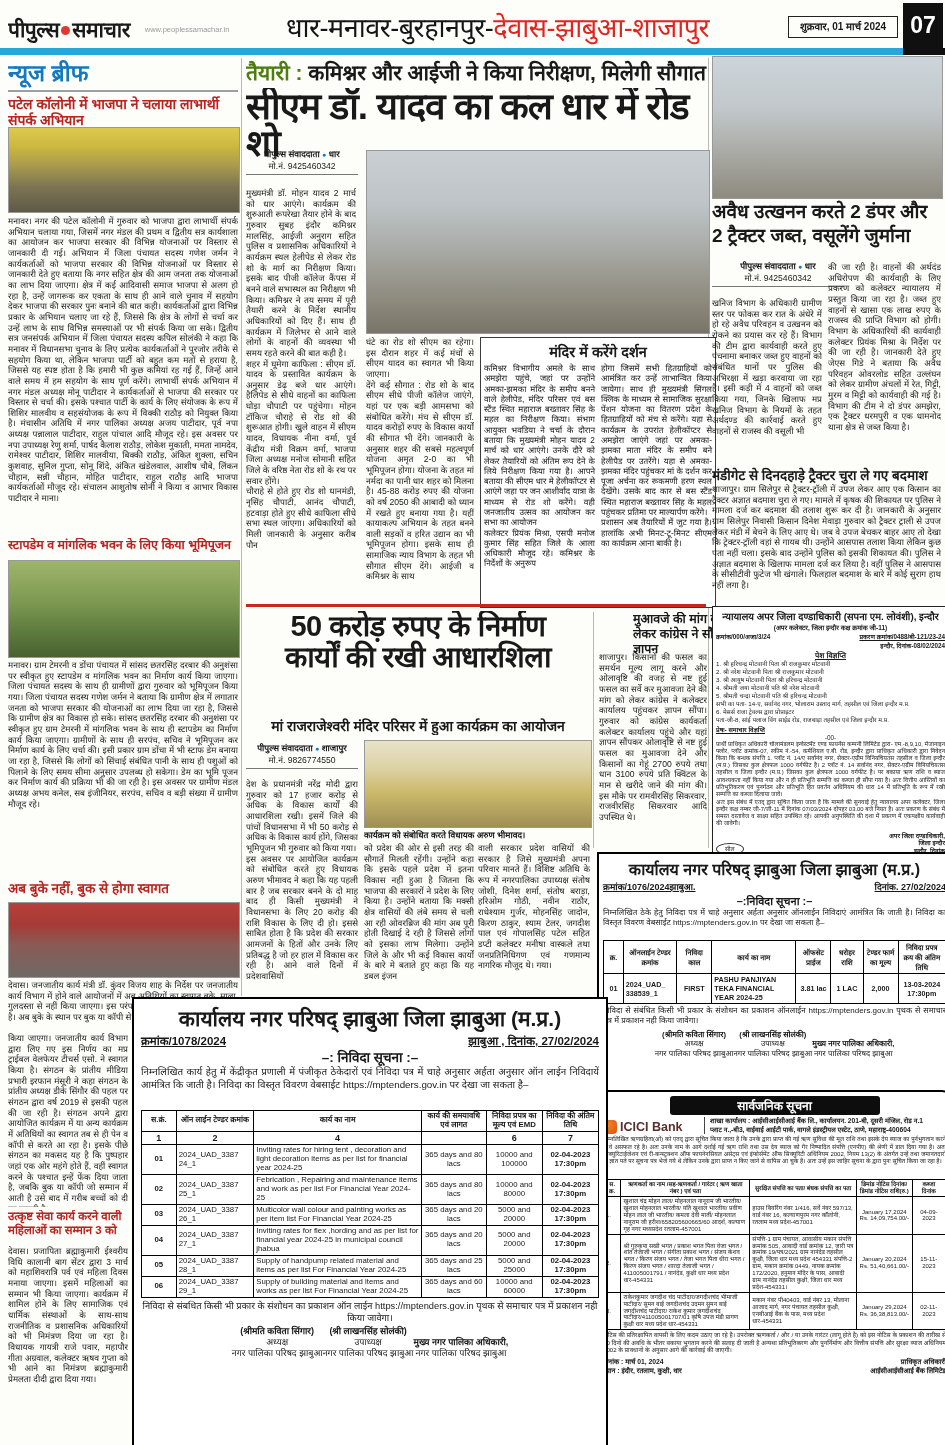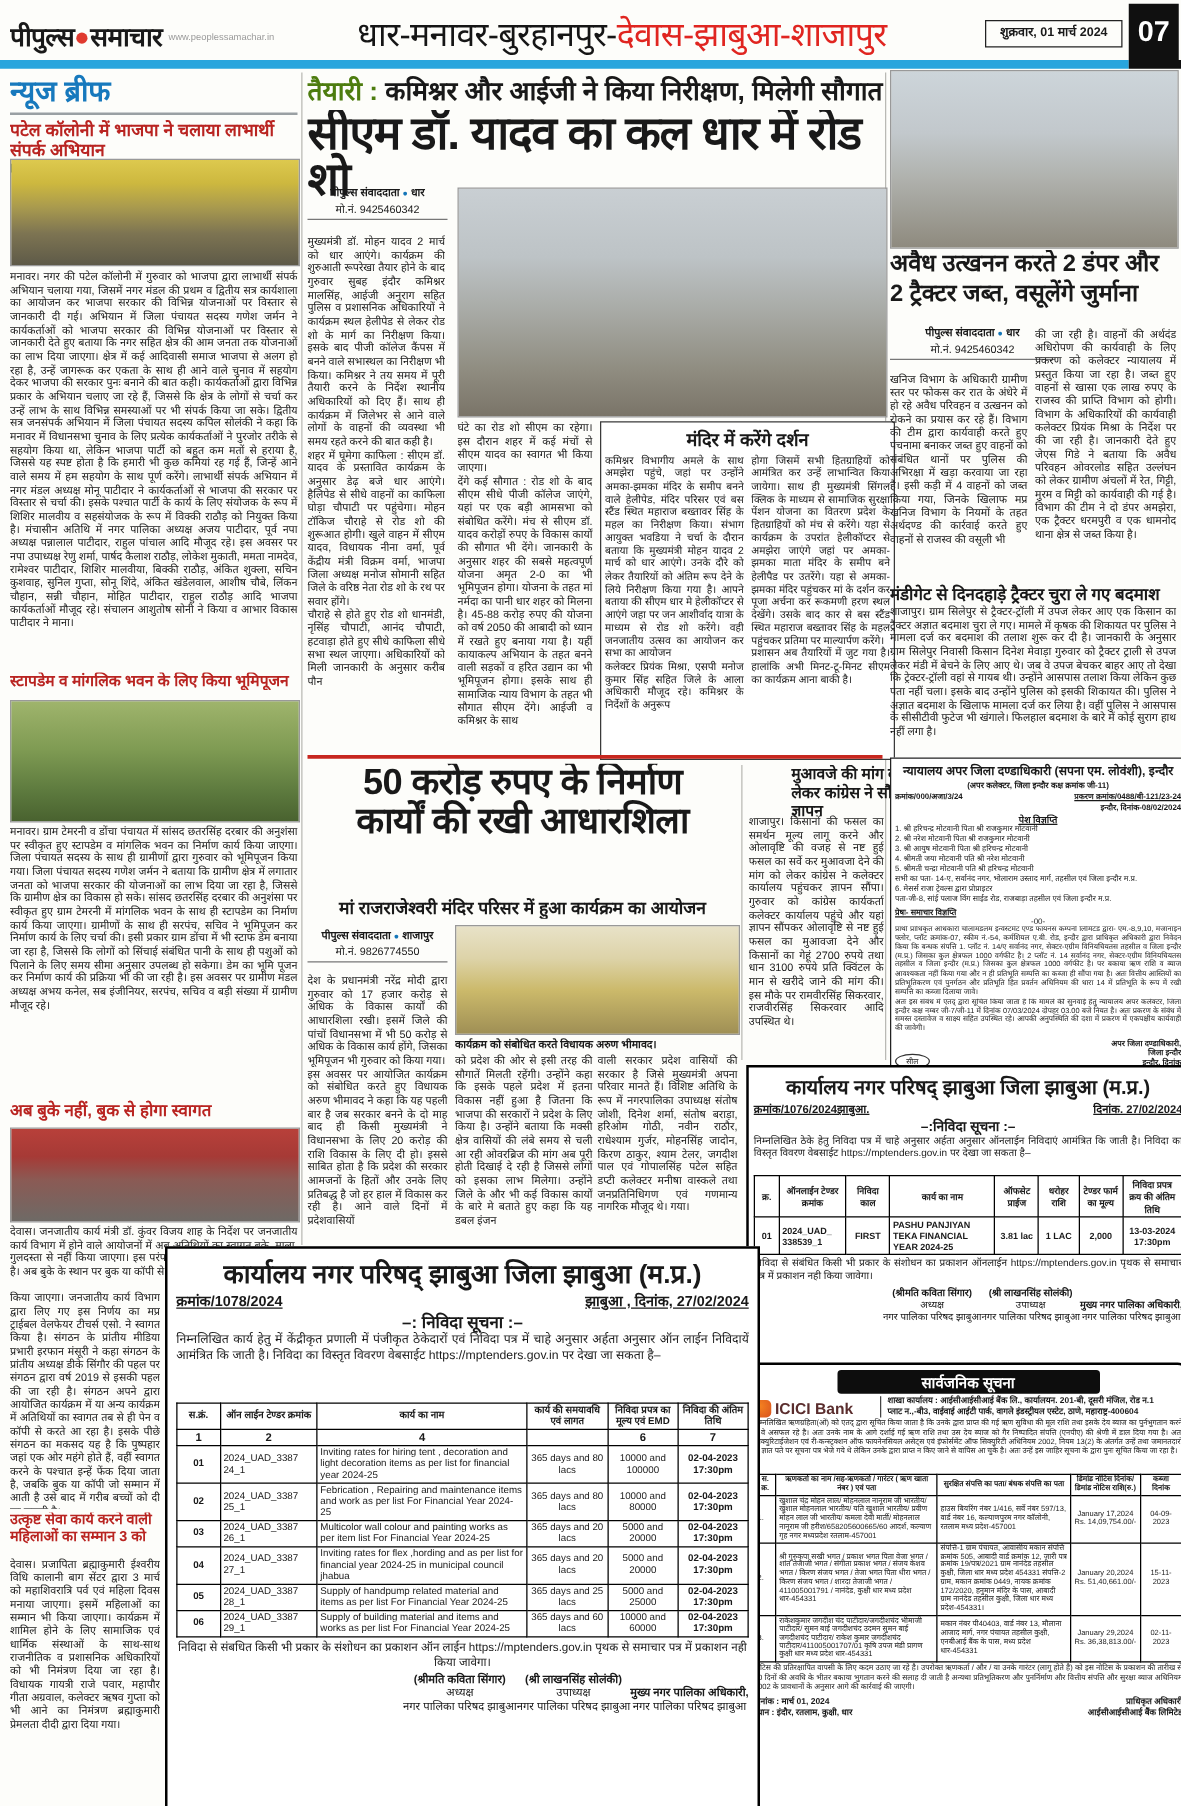--- a/index.html
+++ b/index.html
@@ -20,32 +20,32 @@
 .ph-stage{background:linear-gradient(180deg,#b8403a 0%,#a63a36 30%,#8b5a54 55%,#6e6a66 100%)}
 .ph-officials{background:linear-gradient(180deg,#c9cfd3 0%,#bdc3c6 30%,#a7a9a4 55%,#8f8c80 80%,#7a7468 100%)}
 .ph-trucks{background:linear-gradient(180deg,#cdd5da 0%,#c2c8cc 35%,#b0b2ae 60%,#8e8a7e 100%)}
 .ph-event{background:linear-gradient(180deg,#e8e2c8 0%,#ddd3a8 30%,#cbb96a 60%,#9f8f55 100%)}
 .vr{position:absolute;width:1px;background:#b9b9b4}
 .boxed{border:1px solid #3a3a3a;background:#fff}
 .tbox{border:2px solid #000;background:#fff}
 table{border-collapse:collapse;width:100%;table-layout:fixed}
 td,th{border:1px solid #000;padding:1px 2px;vertical-align:middle;overflow:hidden}
 .u{text-decoration:underline}
-.sig-row{display:flex;justify-content:flex-end;align-items:flex-end}
+.sig-row{display:flex;justify-content:center;align-items:flex-end}
 </style>
 </head>
 <body>
 
 <div id="page">
 
   <div class="abs" style="left:8px;top:12px;width:250px;height:34px;display:flex;align-items:center">
     <span style="font-size:21px;font-weight:800;letter-spacing:-0.5px">
       <span>पीपुल्स</span><span style="display:inline-block;width:9px;height:9px;border-radius:50%;background:#e03a2f;margin:0 2px 2px 2px;vertical-align:middle"></span><span>समाचार</span>
     </span>
-    <span style="font-size:7.5px;color:#9a9a9a;margin-left:5px">www.peoplessamachar.in</span>
+    <span style="font-size:7.5px;color:#9a9a9a;margin-left:15px">www.peoplessamachar.in</span>
   </div>
   <div class="abs c" style="left:255px;top:8px;width:485px;font-size:27px;font-weight:400;letter-spacing:-0.5px">
     <span style="color:#151515">धार-मनावर-बुरहानपुर-</span><span style="color:#e02520">देवास-झाबुआ-शाजापुर</span>
   </div>
   <div class="abs c" style="left:788px;top:16px;width:108px;height:20px;border:1.5px solid #222;font-size:10px;font-weight:bold;line-height:19px">शुक्रवार, 01 मार्च 2024</div>
   <div class="abs c" style="left:903px;top:3px;width:40px;height:45px;background:#101010;color:#fff;font-size:23px;font-weight:800;line-height:45px">07</div>
   <div class="abs" style="left:0;top:48px;width:903px;height:7px;background:#29a5dd"></div>
   <div class="abs" style="left:903px;top:48px;width:42px;height:7px;background:#101010"></div>
 
   <div class="vr" style="left:241px;top:58px;height:938px"></div>
@@ -265,21 +265,21 @@
   </div>
 
   <div class="abs tbox" style="left:132px;top:997px;width:458px;height:446px;padding:5px 7px;border-width:2.5px">
     <div class="c" style="font-size:21px;font-weight:700">कार्यालय नगर परिषद् झाबुआ जिला झाबुआ (म.प्र.)</div>
     <div style="display:flex;justify-content:space-between;font-size:11.5px;font-weight:bold;margin-top:1px">
       <span class="u">क्रमांक/1078/2024</span>
       <span><span class="u">झाबुआ , दिनांक, 27/02/2024</span></span>
     </div>
     <div class="c b" style="font-size:13.5px">–: निविदा सूचना :–</div>
     <div class="j" style="font-size:9.8px;line-height:1.3;height:42px">निम्नलिखित कार्य हेतु में केंद्रीकृत प्रणाली में पंजीकृत ठेकेदारों एवं निविदा पत्र में चाहे अनुसार अर्हता अनुसार ऑन लाईन निविदायें आमंत्रित कि जाती है। निविदा का विस्तृत विवरण वेबसाईट https://mptenders.gov.in पर देखा जा सकता है–</div>
-    <table style="font-size:7.8px;line-height:1.15;margin-top:14px">
+    <table style="font-size:7.8px;line-height:1.15;margin-top:2px">
       <tbody>
           <tr class="c" style="font-weight:bold">
         <td style="width:7%">स.क्रं.</td>
         <td style="width:17%">ऑन लाईन टेण्डर क्रमांक</td>
         <td style="width:38%">कार्य का नाम</td>
         <td style="width:14%">कार्य की समयावधि एवं लागत</td>
         <td style="width:12%">निविदा प्रपत्र का मूल्य एवं EMD</td>
         <td style="width:12%">निविदा की अंतिम तिथि</td>
       </tr>
       <tr class="c b" style="font-size:9px">

